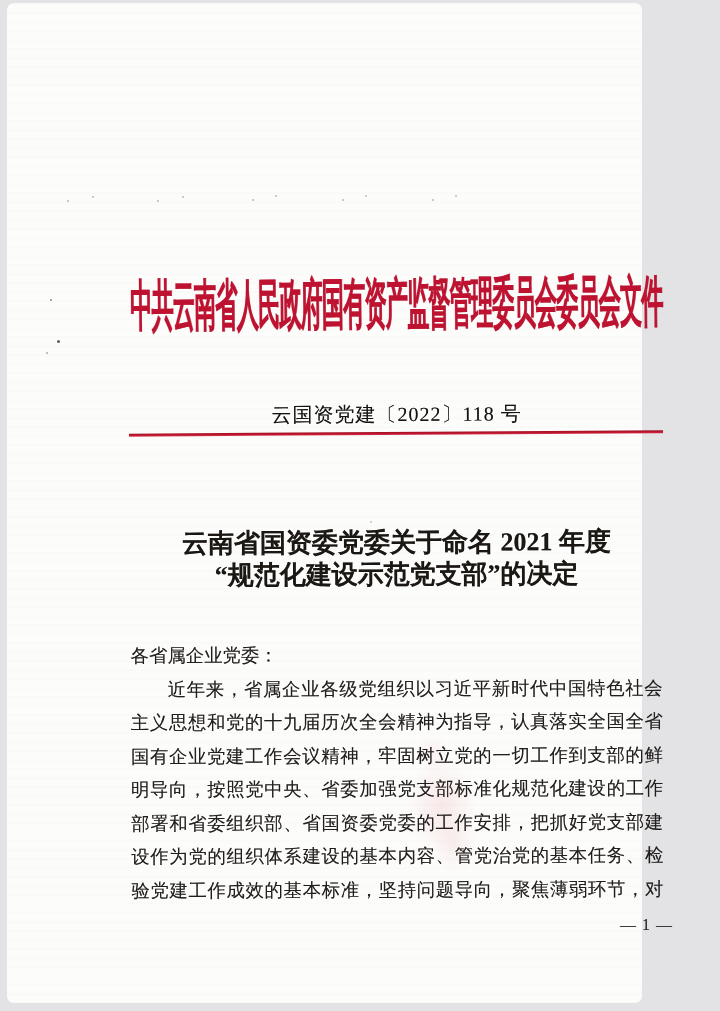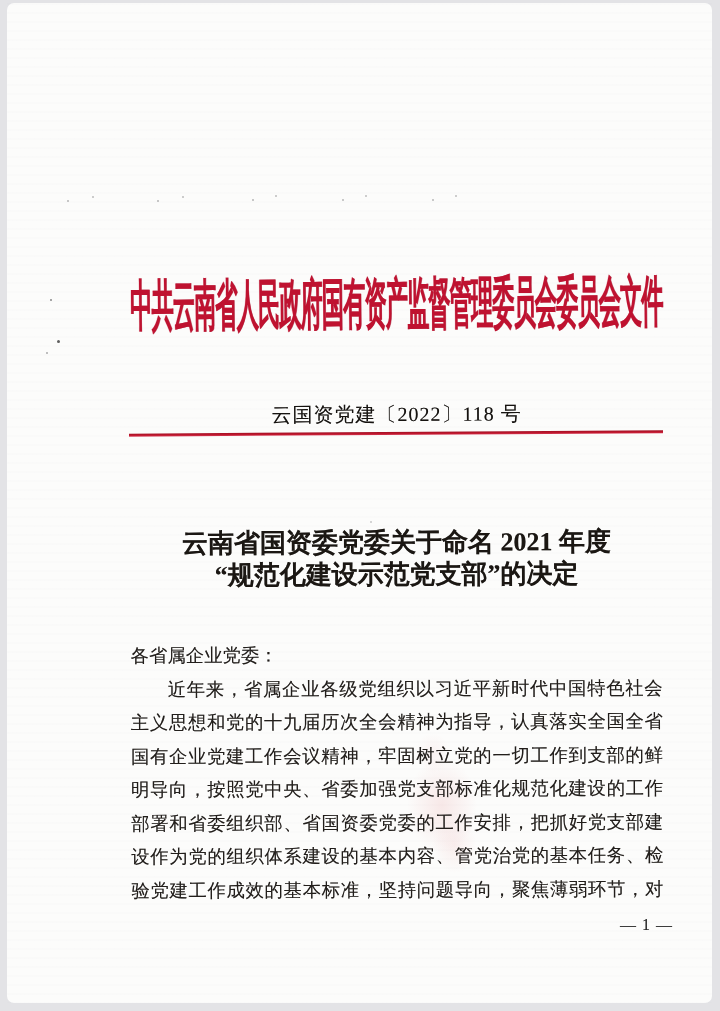--- a/index.html
+++ b/index.html
@@ -4,21 +4,21 @@
 <style>
   html,body{margin:0;padding:0;}
   body{
     width:720px;height:1011px;
     background:#e3e3e6;
     font-family:"Liberation Serif","DejaVu Serif",serif;
     position:relative;overflow:hidden;
   }
   .screen{position:absolute;inset:0;border-radius:10px;overflow:hidden;}
   .page{
-    position:absolute;left:7px;top:3px;width:705px;height:1000px;
+    position:absolute;left:7px;top:3px;width:635px;height:1000px;
     background:#fcfcfb;border-radius:7px;
   }
   
   .page::before{
     content:"";position:absolute;inset:0;pointer-events:none;
     background:repeating-linear-gradient(180deg,
       rgba(120,120,135,0.014) 0 2px, rgba(0,0,0,0) 2px 9px);
   }
   .banner{
     position:absolute;left:123px;top:289px;width:533px;

